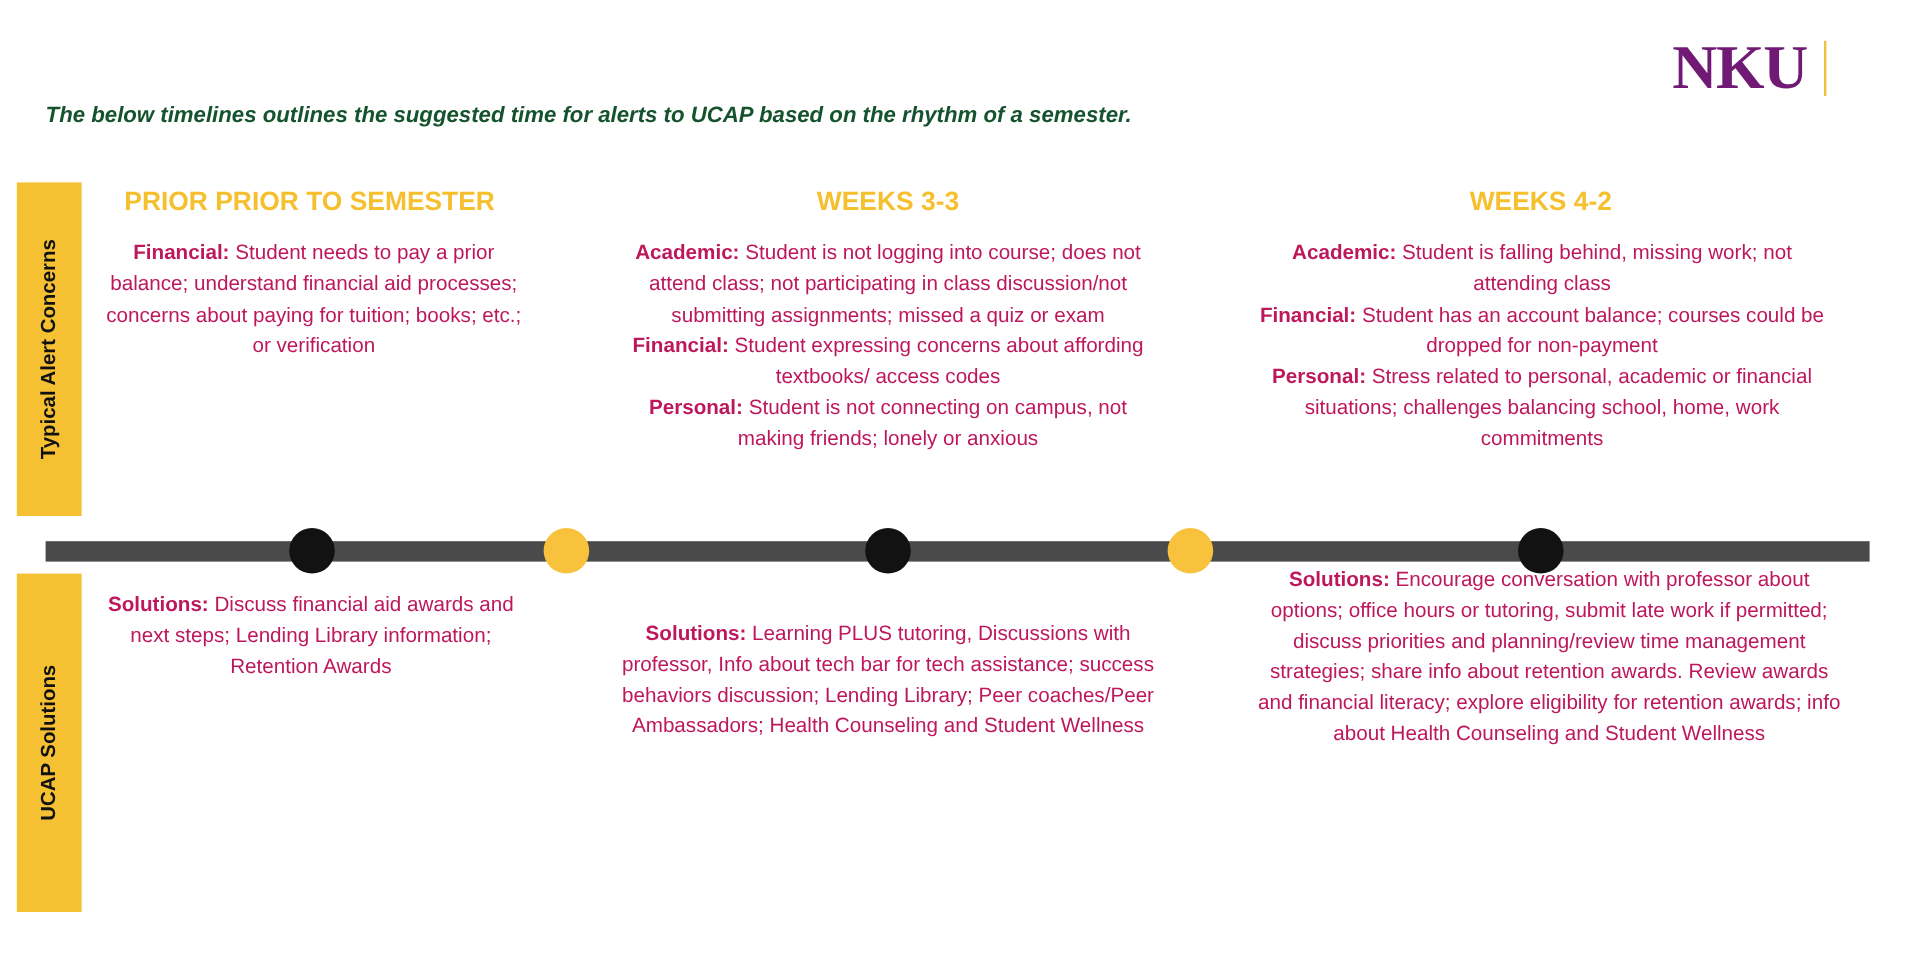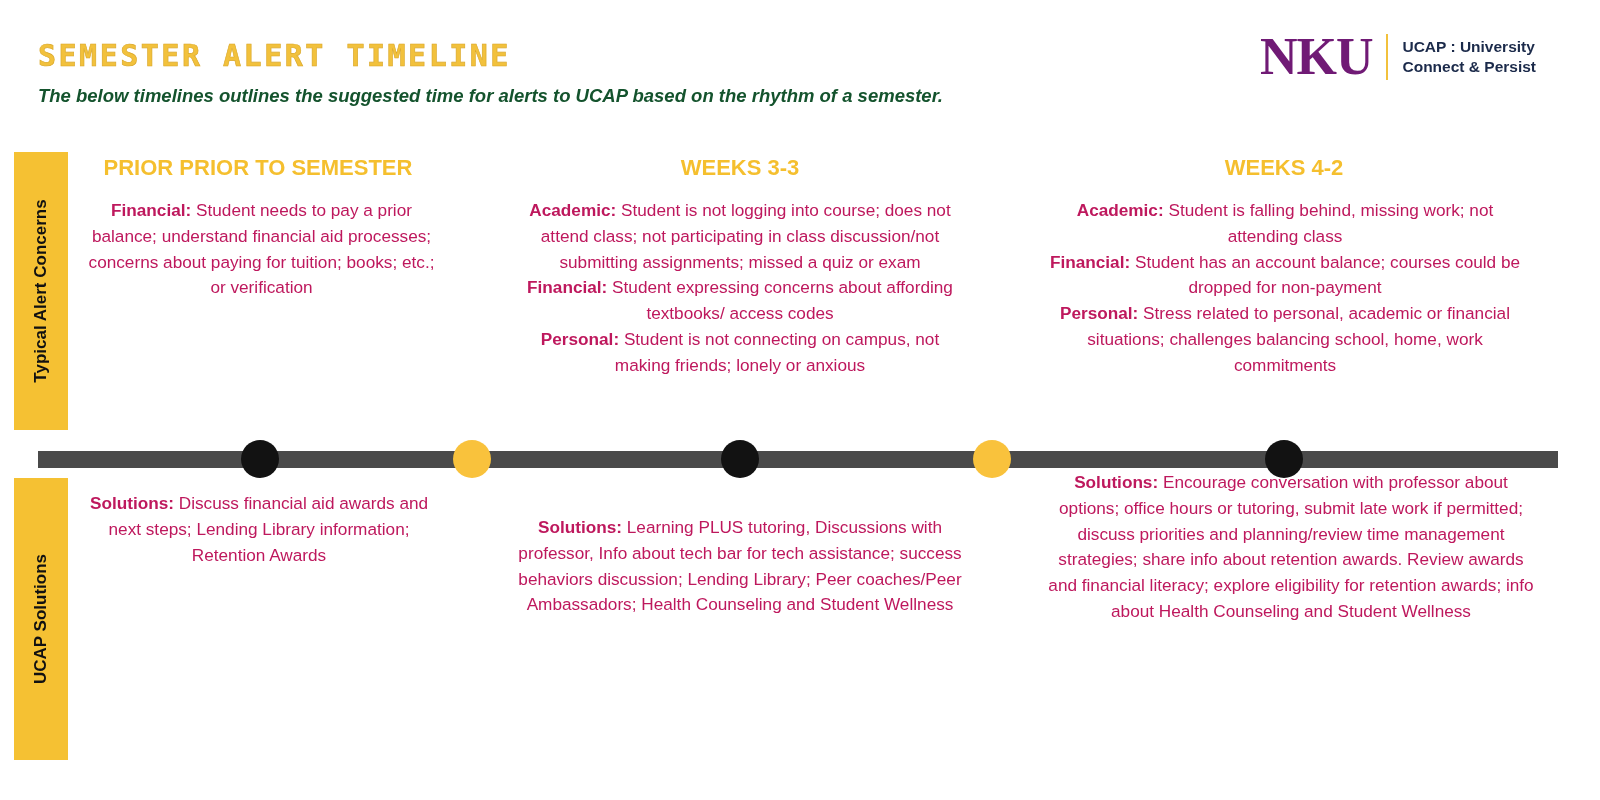--- a/index.html
+++ b/index.html
@@ -147,30 +147,25 @@
   #dot-1 { left: 241px; }
   #dot-2 { left: 453px; }
   #dot-3 { left: 721px; }
   #dot-4 { left: 973px; }
   #dot-5 { left: 1265px; }
 </style>
 </head>
 <body>
 
 <div class="header">
-  <div class="title">Semester Alert Timeline</div>
   <div class="subtitle">The below timelines outlines the suggested time for alerts to UCAP based on the rhythm of a semester.</div>
 
   <div class="logo">
     <div class="logo-nku">NKU</div>
     <div class="logo-divider"></div>
-    <div class="logo-text">
-      <div>UCAP : University</div>
-      <div>Connect &amp; Persist</div>
-    </div>
   </div>
 </div>
 
 <div class="side-label" id="side-label-concerns">
   <span>Typical Alert Concerns</span>
 </div>
 <div class="side-label" id="side-label-solutions">
   <span>UCAP Solutions</span>
 </div>
 

